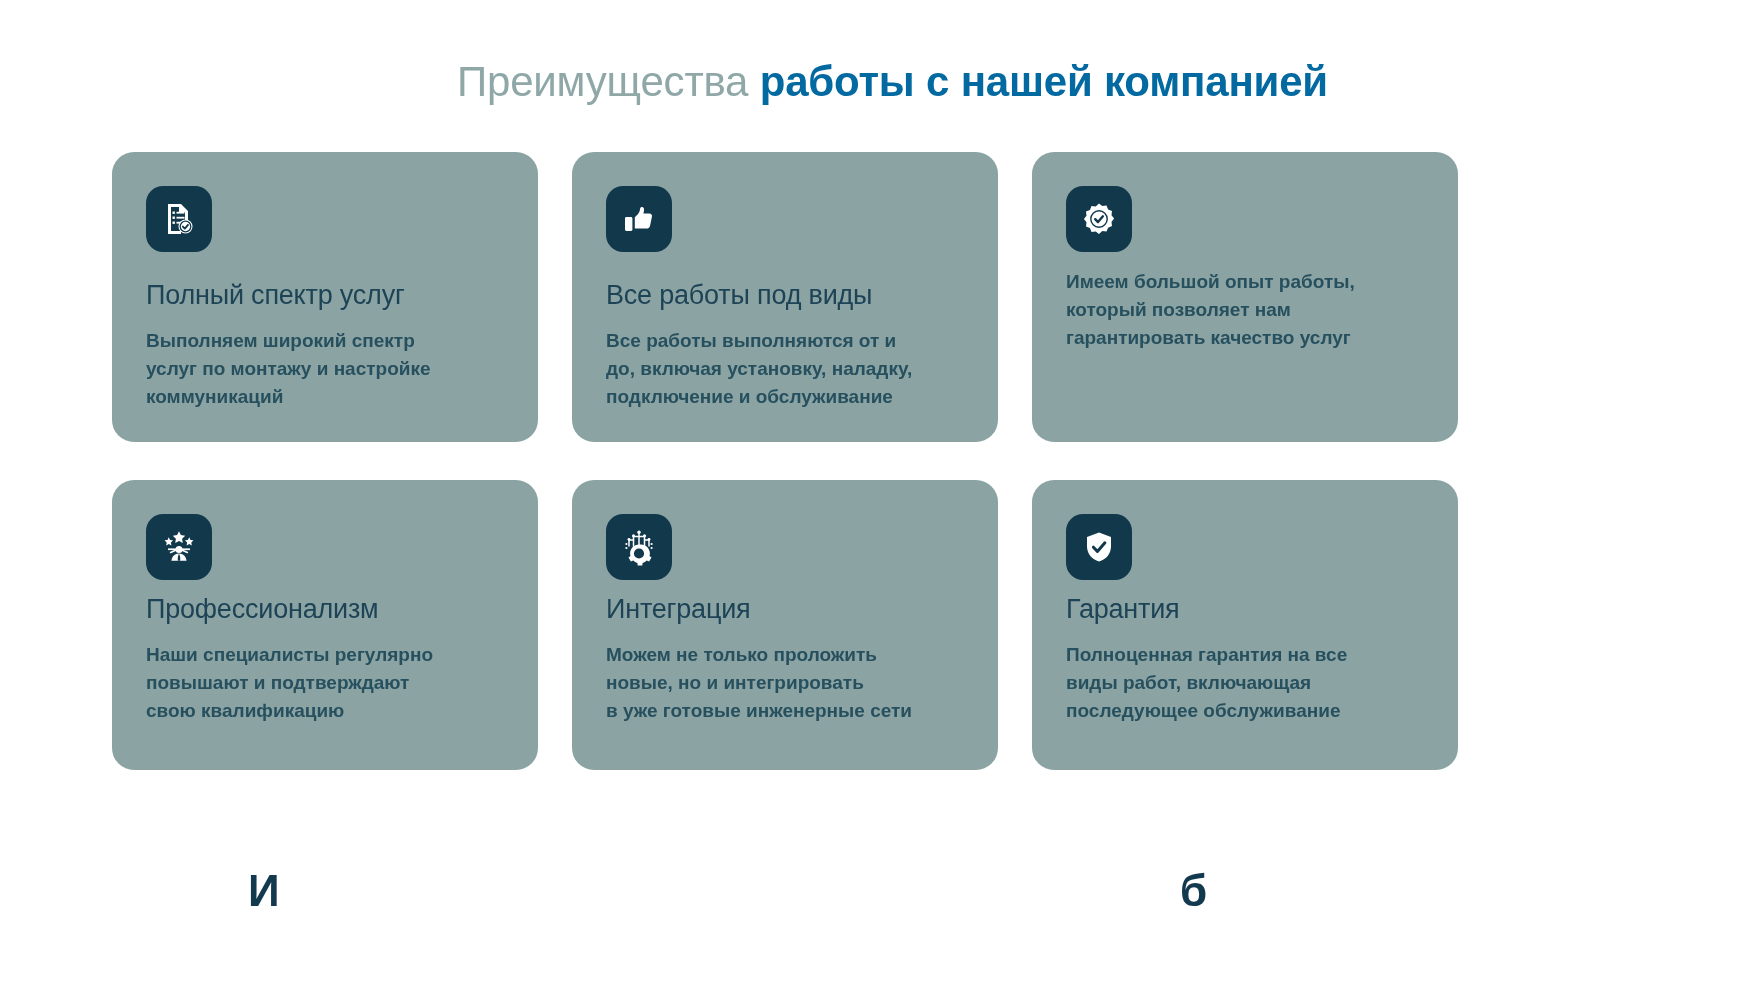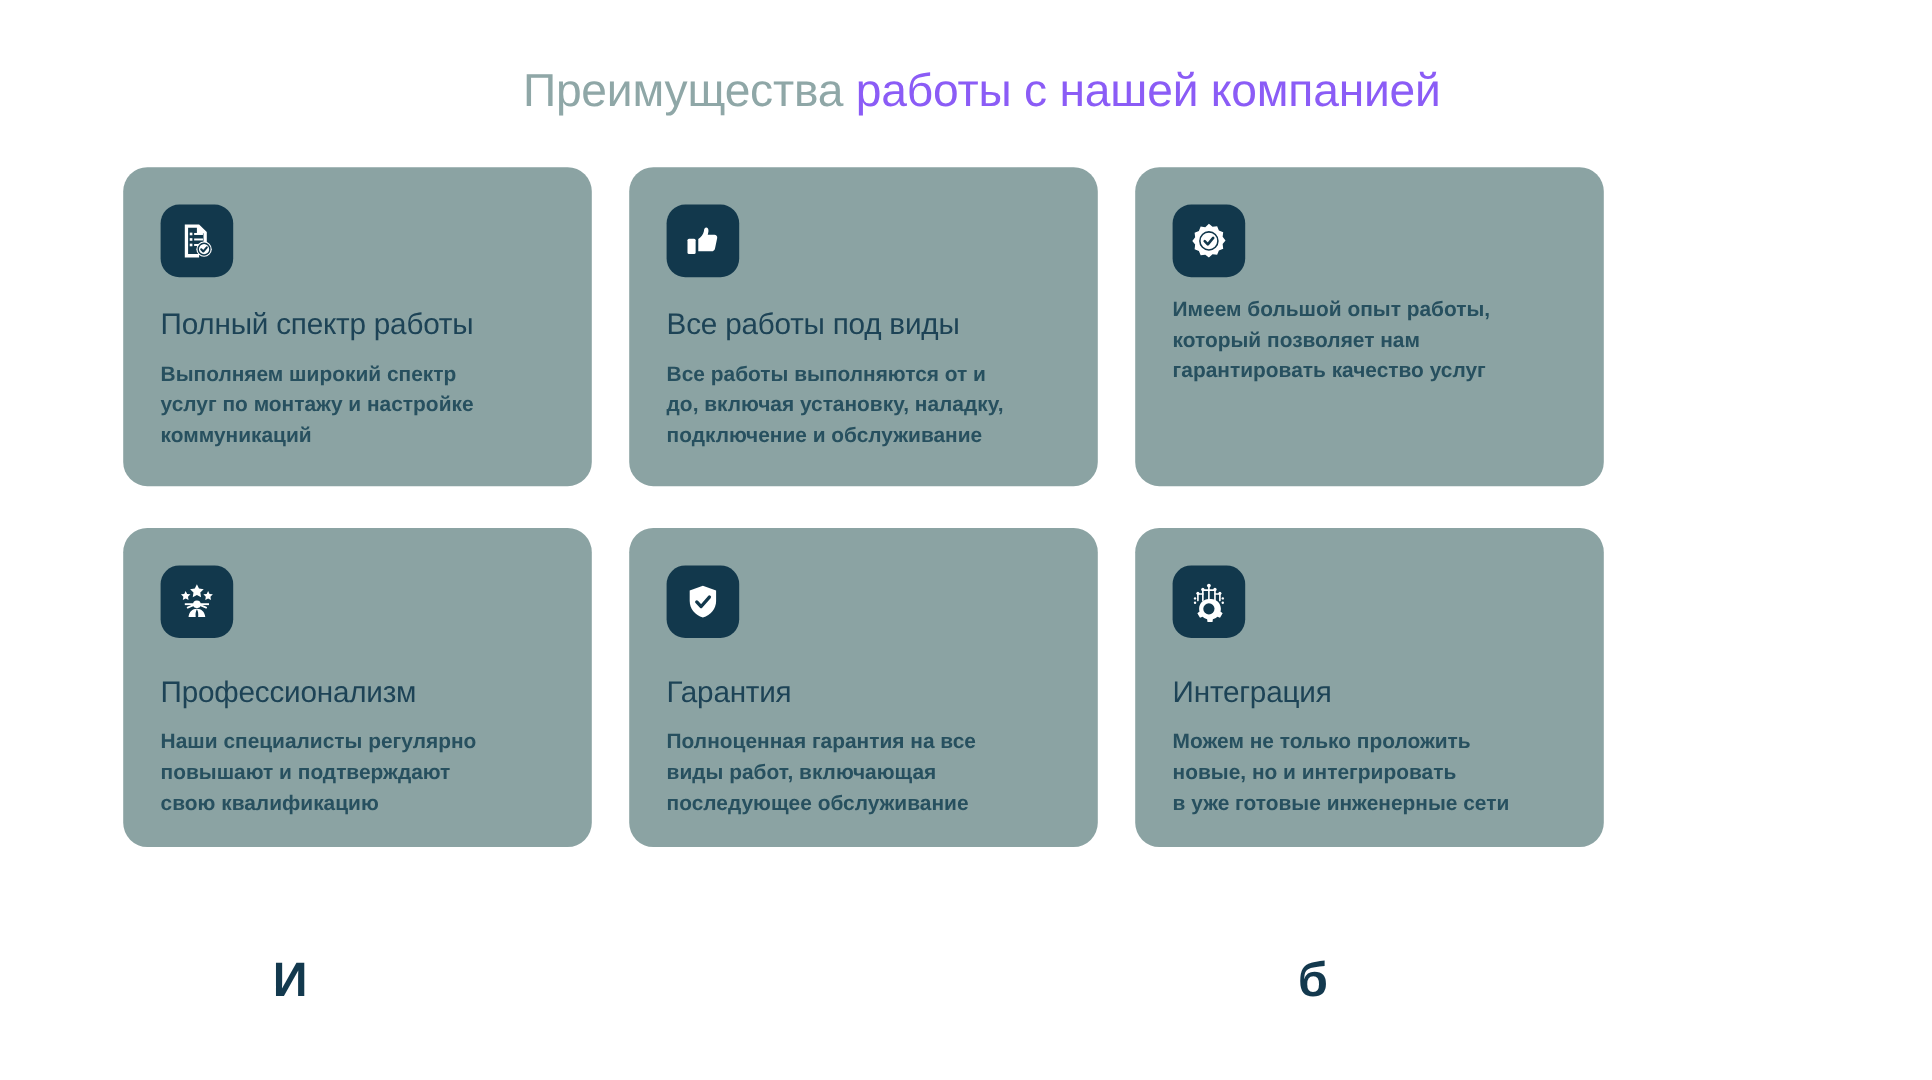--- a/index.html
+++ b/index.html
@@ -31,22 +31,22 @@
     line-height: 1.12;
     letter-spacing: -0.2px;
     white-space: nowrap;
   }
   .heading-accent {
     color: #8fa7a7;
     font-weight: 400;
     margin-left: 29px;
   }
   .heading-main {
-    color: #8b5cf6;
-    font-weight: 400;
+    color: #0369a1;
+    font-weight: 700;
   }
 
   
   .cards-grid {
     position: absolute;
     top: 152px;
     left: 112px;
     width: 1350px;
     display: grid;
     grid-template-columns: repeat(3, 426px);
@@ -89,21 +89,21 @@
   .card-text {
     margin-top: 16px;
     font-size: 19px;
     font-weight: 700;
     color: #27505f;
     line-height: 1.48;
     white-space: pre-line;
   }
 
   
-  .cards-grid .card.row2 .card-title { margin-top: 34px; }
+  .cards-grid .card.row2 .card-title { margin-top: 14px; }
   .cards-grid .card.row2 .card-text  { }
 
   
   .bottom-peek {
     position: absolute;
     left: 0;
     top: 860px;
     width: 1756px;
     height: 122px;
     overflow: hidden;
@@ -138,21 +138,21 @@
           <rect x="16.5" y="11.8" width="8" height="1.8" fill="#ffffff"></rect>
           <rect x="12.5" y="16.5" width="2.4" height="2.4" fill="#ffffff"></rect>
           <rect x="16.5" y="16.8" width="8" height="1.8" fill="#ffffff"></rect>
           <rect x="12.5" y="21.5" width="2.4" height="2.4" fill="#ffffff"></rect>
           <rect x="16.5" y="21.8" width="6" height="1.8" fill="#ffffff"></rect>
           <circle cx="25.5" cy="26.5" r="7" fill="#ffffff"></circle>
           <circle cx="25.5" cy="26.5" r="5.3" fill="none" stroke="#12384c" stroke-width="1.3"></circle>
           <path d="M22.9 26.6l1.9 2 3.2-3.7" fill="none" stroke="#12384c" stroke-width="1.9" stroke-linecap="round" stroke-linejoin="round"></path>
         </svg>
       </div>
-      <div class="card-title">Полный спектр работы</div>
+      <div class="card-title">Полный спектр услуг</div>
       <div class="card-text">Выполняем широкий спектр
 услуг по монтажу и настройке
 коммуникаций</div>
     </div>
 
     <div class="card">
       <div class="card-icon">
         <svg width="34" height="34" viewBox="0 0 34 34" aria-hidden="true">
           <rect x="3" y="15" width="7.4" height="14" rx="1.4" fill="#ffffff"></rect>
           <path d="M12.8 15.2c2.6-1.9 4.4-4.1 5-6.6.3-1.3.2-2.5.9-3.2.8-.8 2.3-.6 2.9.4.8 1.2.5 3.4-.2 5.6h6.1c1.6 0 2.8 1.4 2.5 2.9l-2 9.6c-.3 1.5-1.6 2.6-3.1 2.6H12.8z" fill="#ffffff"></path>
@@ -187,33 +187,20 @@
           <path d="M19 20.8l-8.4 3.6M19 20.8l8.4 3.6" stroke="#ffffff" stroke-width="1.6" stroke-linecap="round"></path>
           <circle cx="19" cy="21.4" r="3.5" fill="#ffffff"></circle>
           <path d="M19 25.4c-4.2 0-7 2.8-7.6 7.4h15.2c-.6-4.6-3.4-7.4-7.6-7.4z" fill="#ffffff"></path>
           <path d="M19 25.8c-1.1 1.9-1.5 4.4-1.1 7h2.2c.4-2.6 0-5.1-1.1-7z" fill="#12384c"></path>
         </svg>
       </div>
       <div class="card-title">Профессионализм</div>
       <div class="card-text">Наши специалисты регулярно
 повышают и подтверждают
 свою квалификацию</div>
-    </div>
-
-    <div class="card row2">
-      <div class="card-icon">
-        <svg width="34" height="34" viewBox="0 0 34 34" aria-hidden="true">
-          <path d="M17 2.6l12 4.3v9.5c0 7.1-4.8 12.9-12 15-7.2-2.1-12-7.9-12-15V6.9z" fill="#ffffff"></path>
-          <path d="M11.4 17.2l4 4.2 7.5-8.6" fill="none" stroke="#12384c" stroke-width="3" stroke-linecap="round" stroke-linejoin="round"></path>
-        </svg>
-      </div>
-      <div class="card-title">Гарантия</div>
-      <div class="card-text">Полноценная гарантия на все
-виды работ, включающая
-последующее обслуживание</div>
     </div>
 
     <div class="card row2">
       <div class="card-icon">
         <svg width="38" height="38" viewBox="0 0 38 38" aria-hidden="true">
           <g stroke="#ffffff" stroke-width="1.5" fill="none" stroke-linecap="round">
             <path d="M19 5v13"></path>
             <path d="M13.5 8.5v9.5"></path>
             <path d="M24.5 8.5v9.5"></path>
             <path d="M13.5 8.5h11"></path>
@@ -234,20 +221,33 @@
           <path d="M19 16.6c-4.9 0-8.9 4-8.9 8.9 0 .9.1 1.7.4 2.5l-2 1.5 2.4 4.1 2.3-1c1.2 1.1 2.6 1.9 4.2 2.3l.3 2.5h4.6l.3-2.5c1.6-.4 3-1.2 4.2-2.3l2.3 1 2.4-4.1-2-1.5c.3-.8.4-1.6.4-2.5 0-4.9-4-8.9-8.9-8.9z" fill="#ffffff"></path>
           <circle cx="19" cy="25.5" r="5.1" fill="#12384c"></circle>
         </svg>
       </div>
       <div class="card-title">Интеграция</div>
       <div class="card-text">Можем не только проложить
 новые, но и интегрировать
 в уже готовые инженерные сети</div>
     </div>
 
+    <div class="card row2">
+      <div class="card-icon">
+        <svg width="34" height="34" viewBox="0 0 34 34" aria-hidden="true">
+          <path d="M17 2.6l12 4.3v9.5c0 7.1-4.8 12.9-12 15-7.2-2.1-12-7.9-12-15V6.9z" fill="#ffffff"></path>
+          <path d="M11.4 17.2l4 4.2 7.5-8.6" fill="none" stroke="#12384c" stroke-width="3" stroke-linecap="round" stroke-linejoin="round"></path>
+        </svg>
+      </div>
+      <div class="card-title">Гарантия</div>
+      <div class="card-text">Полноценная гарантия на все
+виды работ, включающая
+последующее обслуживание</div>
+    </div>
+
   </div>
 
   <div class="bottom-peek">
     <span class="peek-text peek-left">И</span>
     <span class="peek-text peek-right">б</span>
   </div>
 
 </div>
 
 </body></html>

